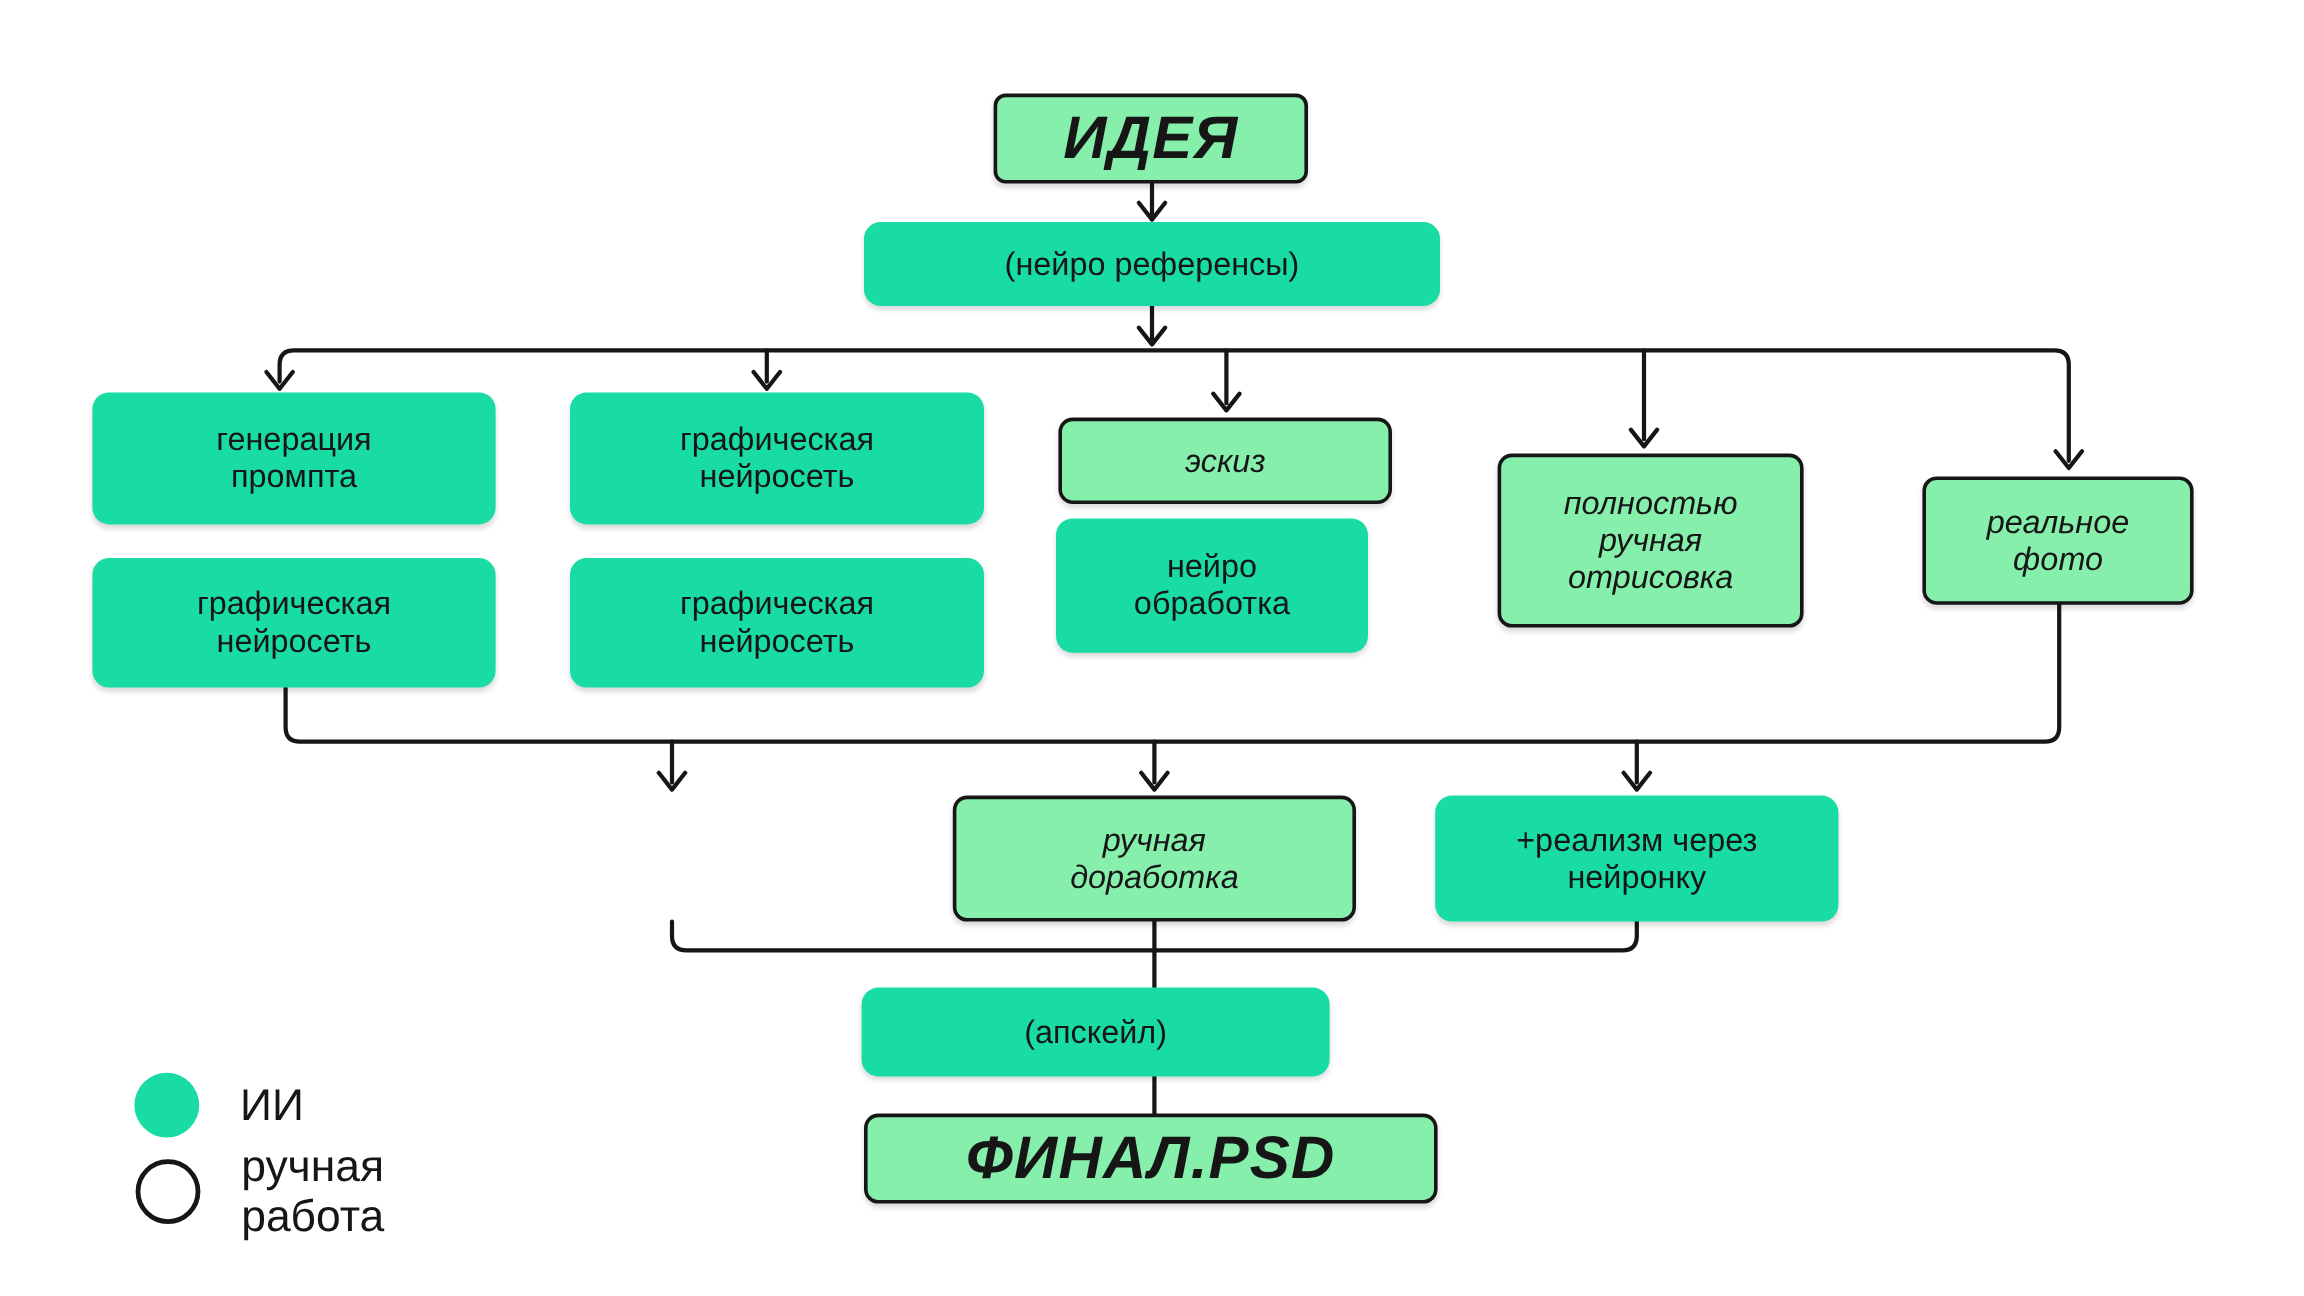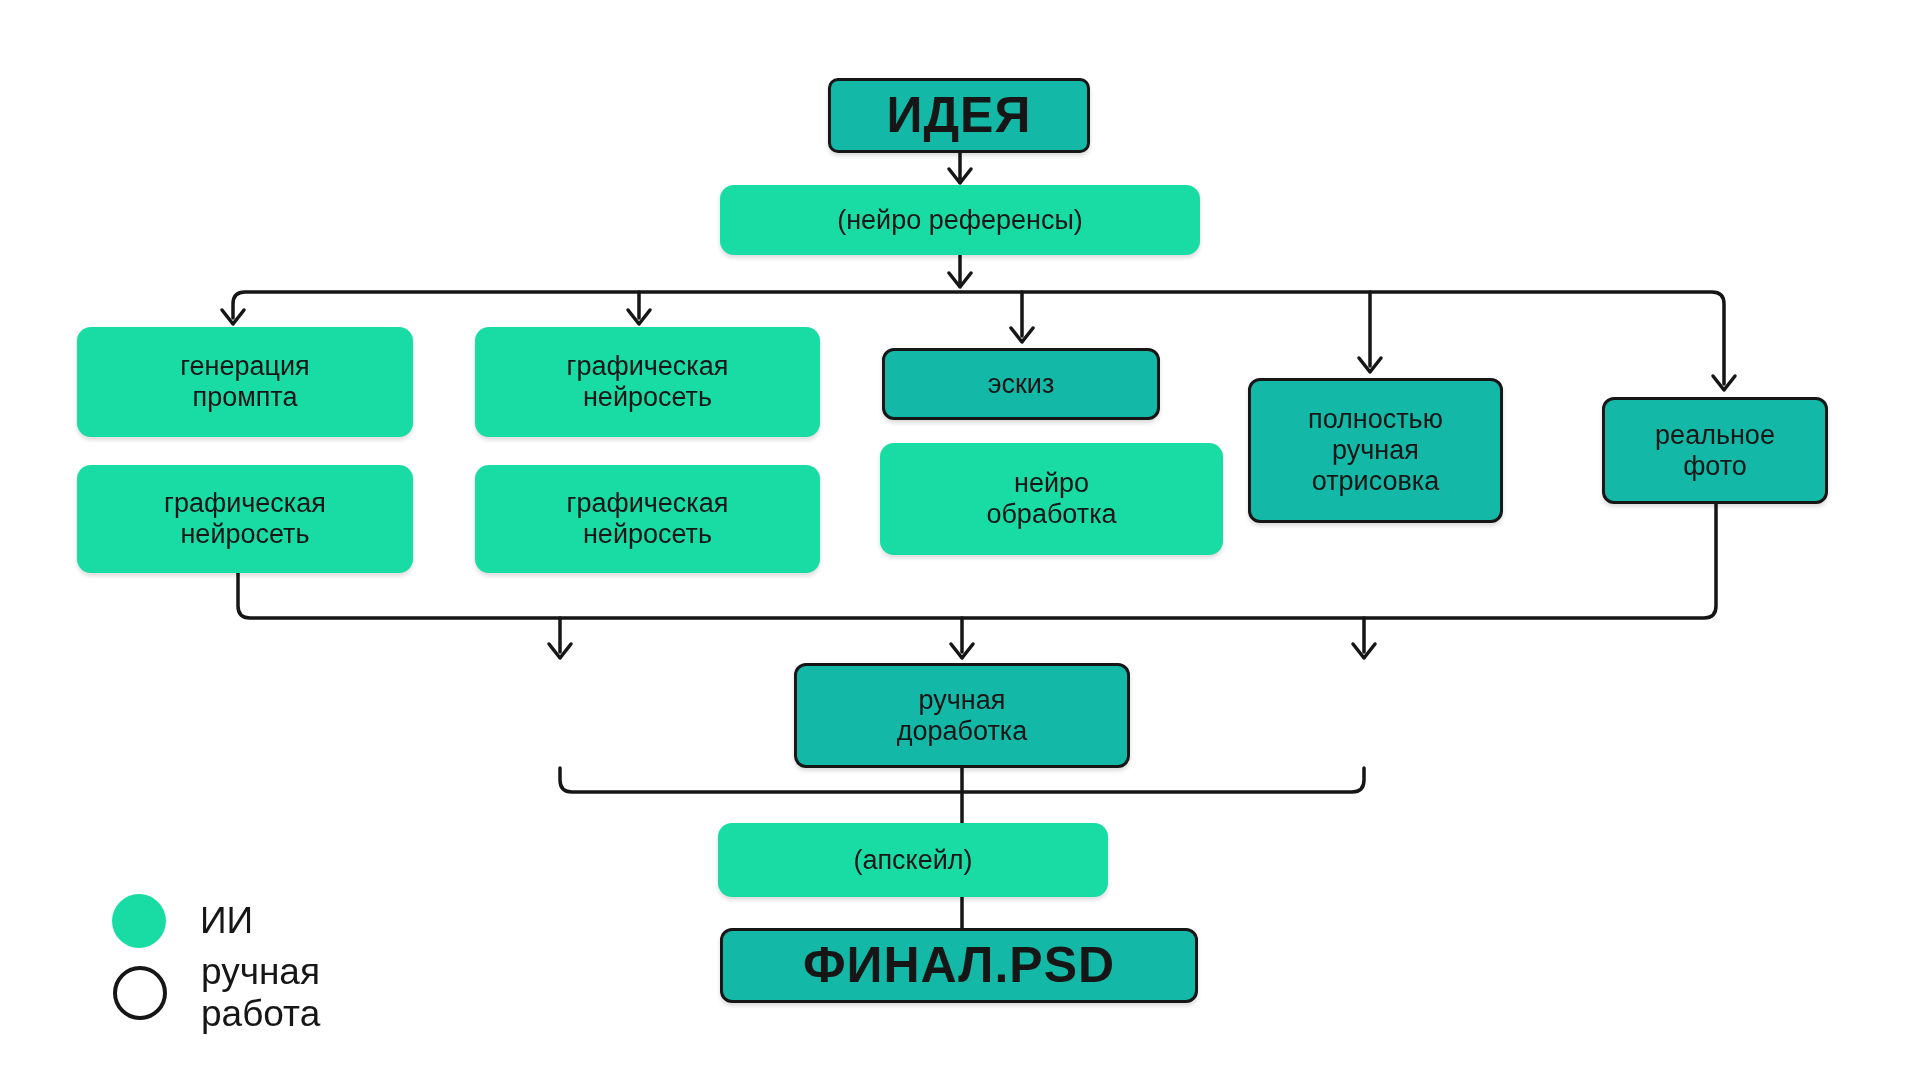--- a/index.html
+++ b/index.html
@@ -18,22 +18,23 @@
   .node{
     position:absolute;display:flex;align-items:center;justify-content:center;
     text-align:center;white-space:pre-line;font-size:27px;line-height:1.14;
     box-sizing:border-box;letter-spacing:0;
   }
   .node.ai{
     background:var(--ai_green);border-radius:14px;
     box-shadow:0 3px 4px rgba(0,0,0,0.14);
   }
   .node.manual{
-    background:#14b8a6;border:3.5px solid var(--ink);border-radius:12px;
+    background:#86efac;border:3.5px solid var(--ink);border-radius:12px;
     box-shadow:0 3px 4px rgba(0,0,0,0.14);
+    font-style:italic;
   }
   .node.title{font-weight:bold;font-size:50px;letter-spacing:1px;}
   .legend{position:absolute;left:112px;top:878px;}
   .legend-row{position:absolute;display:flex;align-items:center;}
   .swatch{width:54px;height:54px;border-radius:50%;box-sizing:border-box;flex:none;}
   .swatch.ai{background:var(--ai_green);}
   .swatch.manual{background:#fff;border:4px solid var(--ink);}
   .legend-label{margin-left:34px;font-size:37px;}
 </style>
 </head>
@@ -76,34 +77,36 @@
 нейросеть</div>
 
   <div class="node ai" style="left:475px;top:327px;width:345px;height:110px">графическая
 нейросеть</div>
 
   <div class="node ai" style="left:475px;top:465px;width:345px;height:108px">графическая
 нейросеть</div>
 
   <div class="node manual" style="left:882px;top:348px;width:278px;height:72px">эскиз</div>
 
-  <div class="node ai" style="left:880px;top:443px;width:343px;height:112px">нейро
+  <div class="node ai" style="left:880px;top:432px;width:260px;height:112px">нейро
 обработка</div>
 
   <div class="node manual" style="left:1248px;top:378px;width:255px;height:145px">полностью
 ручная
 отрисовка</div>
 
   <div class="node manual" style="left:1602px;top:397px;width:226px;height:107px">реальное
 фото</div>
 
 
   <div class="node manual" style="left:794px;top:663px;width:336px;height:105px">ручная
 доработка</div>
 
+  <div class="node ai" style="left:1196px;top:663px;width:336px;height:105px">+реализм через
+нейронку</div>
 
   <div class="node ai" style="left:718px;top:823px;width:390px;height:74px">(апскейл)</div>
 
   <div class="node manual title" style="left:720px;top:928px;width:478px;height:75px">ФИНАЛ.PSD</div>
 
   <div class="legend">
     <div class="legend-row" style="left:0;top:16px">
       <div class="swatch ai"></div>
       <div class="legend-label">ИИ</div>
     </div>

